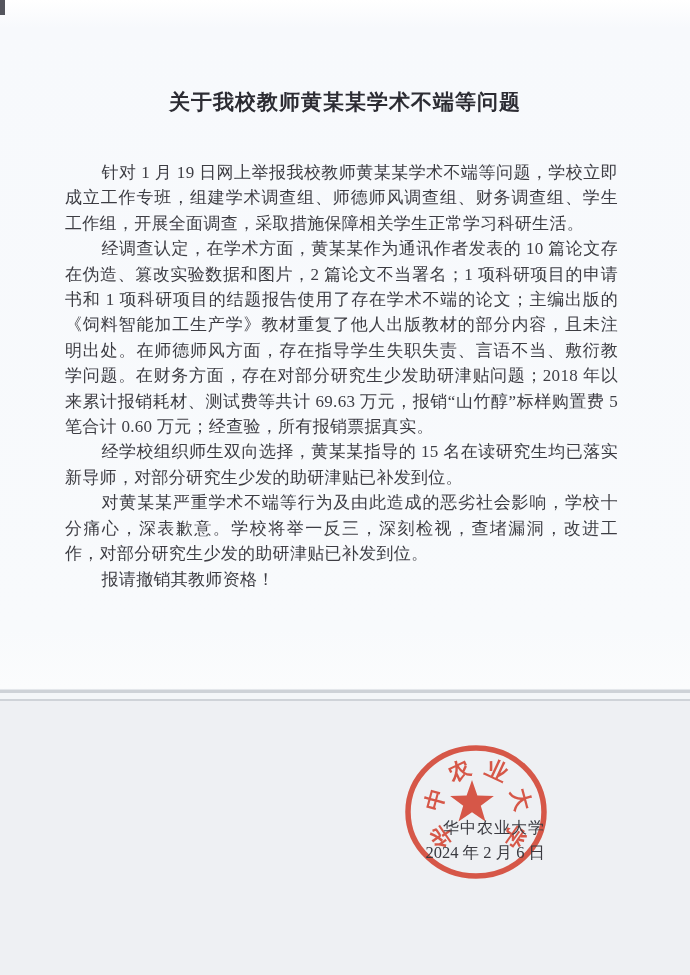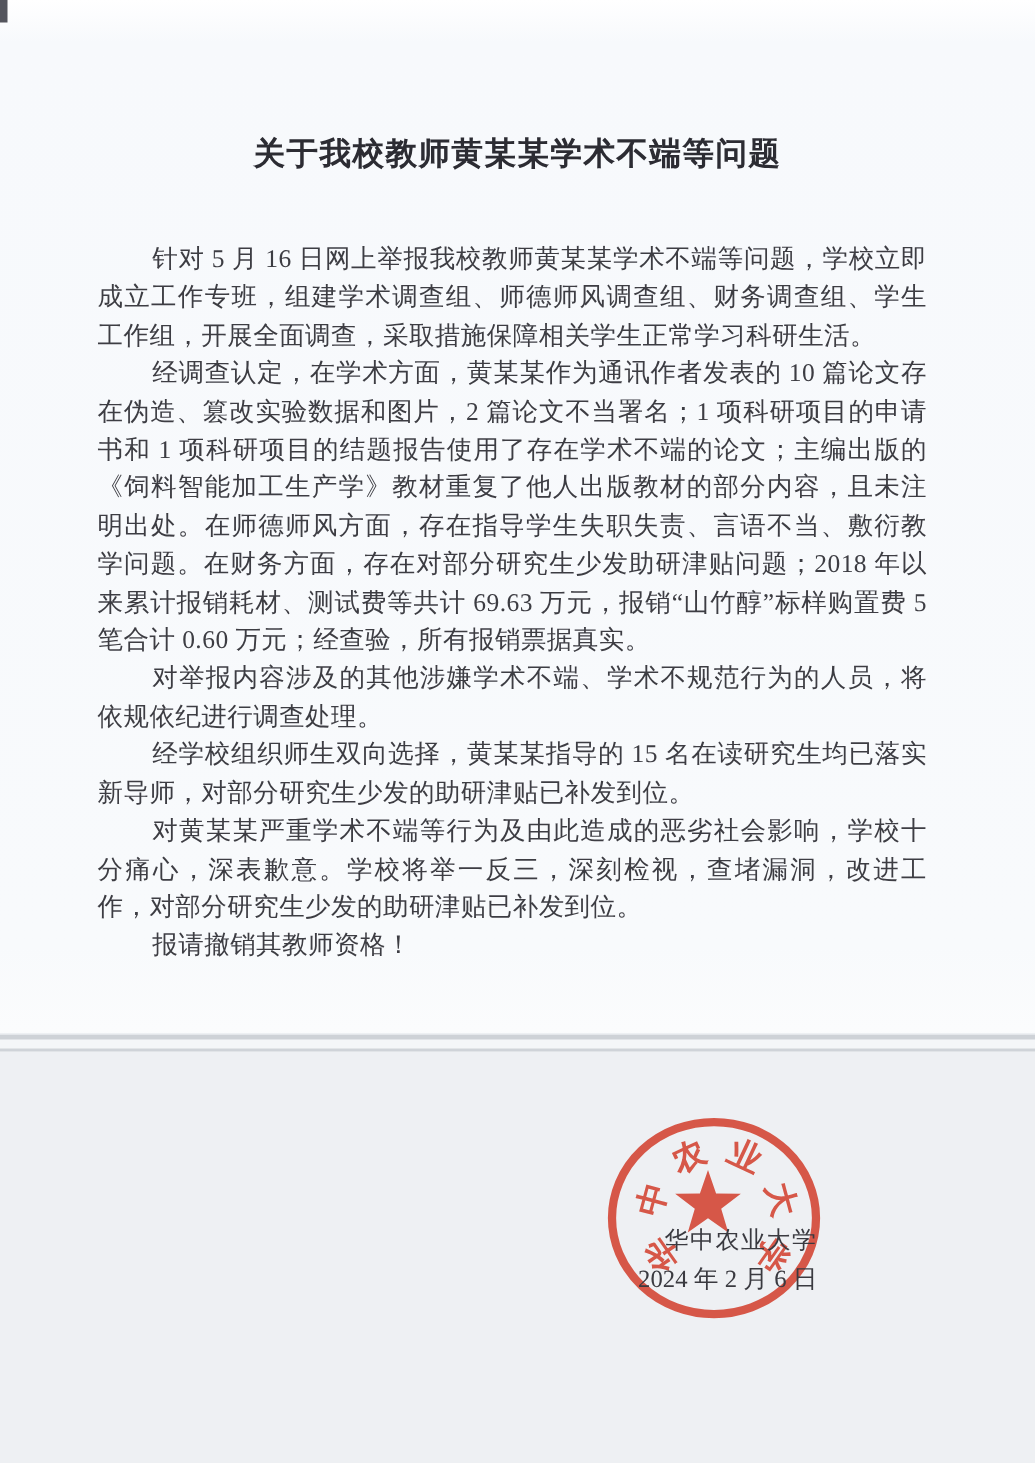--- a/index.html
+++ b/index.html
@@ -104,23 +104,22 @@
 
 <div class="page">
 
   <div class="corner-mark"></div>
 
   <div class="title-block">
     <div>关于我校教师黄某某学术不端等问题</div>
   </div>
 
   <div class="body-block">
-    <p>针对 5 月 16 日网上举报我校教师黄某某学术不端等问题，学校立即成立工作专班，组建学术调查组、师德师风调查组、财务调查组、学生工作组，开展全面调查，采取措施保障相关学生正常学习科研生活。</p>
+    <p>针对 1 月 19 日网上举报我校教师黄某某学术不端等问题，学校立即成立工作专班，组建学术调查组、师德师风调查组、财务调查组、学生工作组，开展全面调查，采取措施保障相关学生正常学习科研生活。</p>
     <p>经调查认定，在学术方面，黄某某作为通讯作者发表的 10 篇论文存在伪造、篡改实验数据和图片，2 篇论文不当署名；1 项科研项目的申请书和 1 项科研项目的结题报告使用了存在学术不端的论文；主编出版的《饲料智能加工生产学》教材重复了他人出版教材的部分内容，且未注明出处。在师德师风方面，存在指导学生失职失责、言语不当、敷衍教学问题。在财务方面，存在对部分研究生少发助研津贴问题；2018 年以来累计报销耗材、测试费等共计 69.63 万元，报销“山竹醇”标样购置费 5 笔合计 0.60 万元；经查验，所有报销票据真实。</p>
-    <p>对举报内容涉及的其他涉嫌学术不端、学术不规范行为的人员，将依规依纪进行调查处理。</p>
     <p>经学校组织师生双向选择，黄某某指导的 15 名在读研究生均已落实新导师，对部分研究生少发的助研津贴已补发到位。</p>
     <p>对黄某某严重学术不端等行为及由此造成的恶劣社会影响，学校十分痛心，深表歉意。学校将举一反三，深刻检视，查堵漏洞，改进工作，对部分研究生少发的助研津贴已补发到位。</p>
     <p>报请撤销其教师资格！</p>
   </div>
 
   <div class="seal">
     <svg width="160" height="150" viewBox="-80 -75 160 150" xmlns="http://www.w3.org/2000/svg">
       <g opacity="0.84" fill="#d23b28" stroke="none">
         <ellipse cx="-2" cy="1" rx="68" ry="64" fill="none" stroke="#d23b28" stroke-width="5.5"></ellipse>
         <g transform="translate(-6,-8)">

